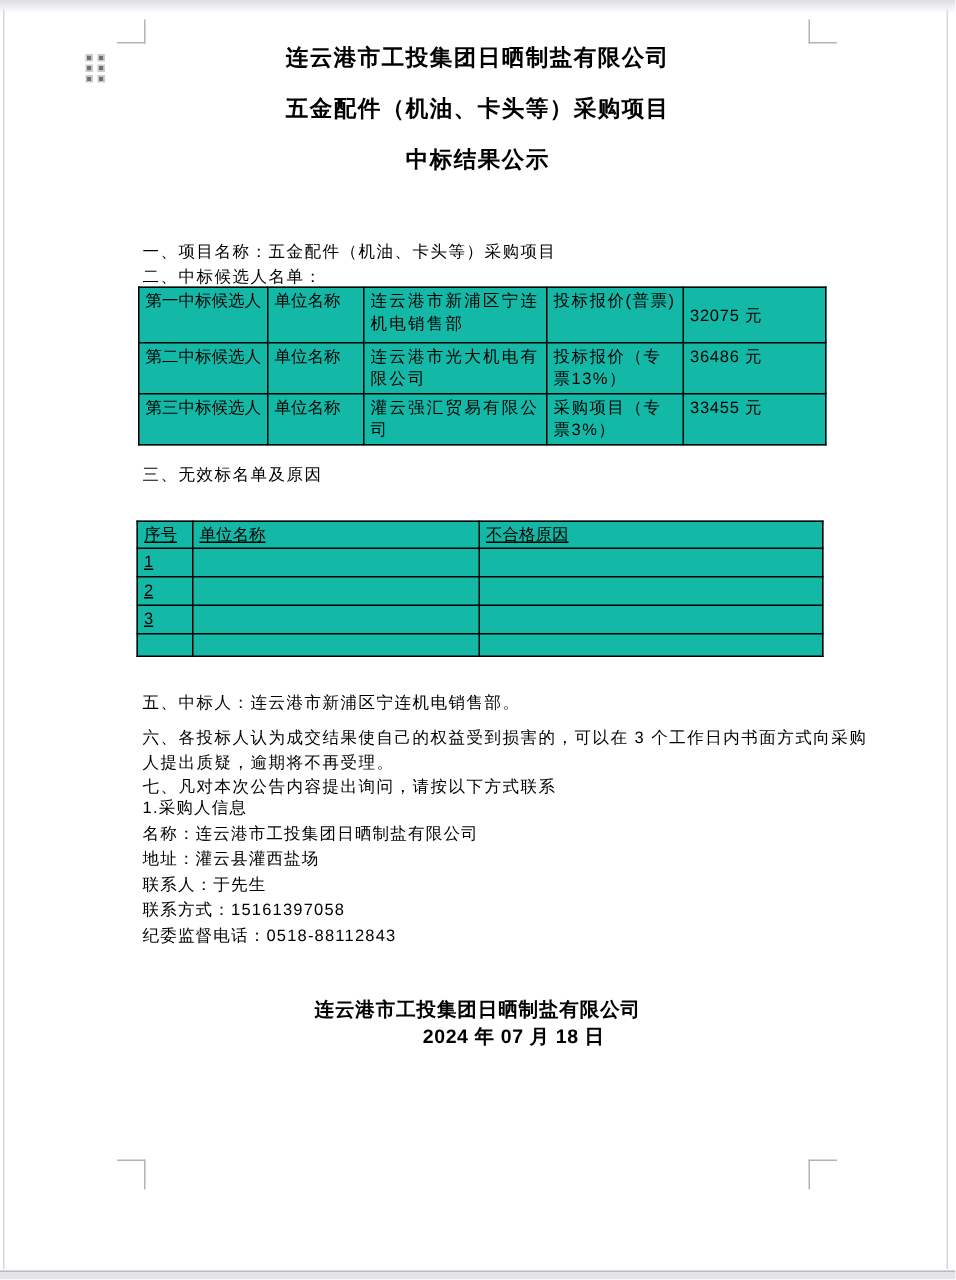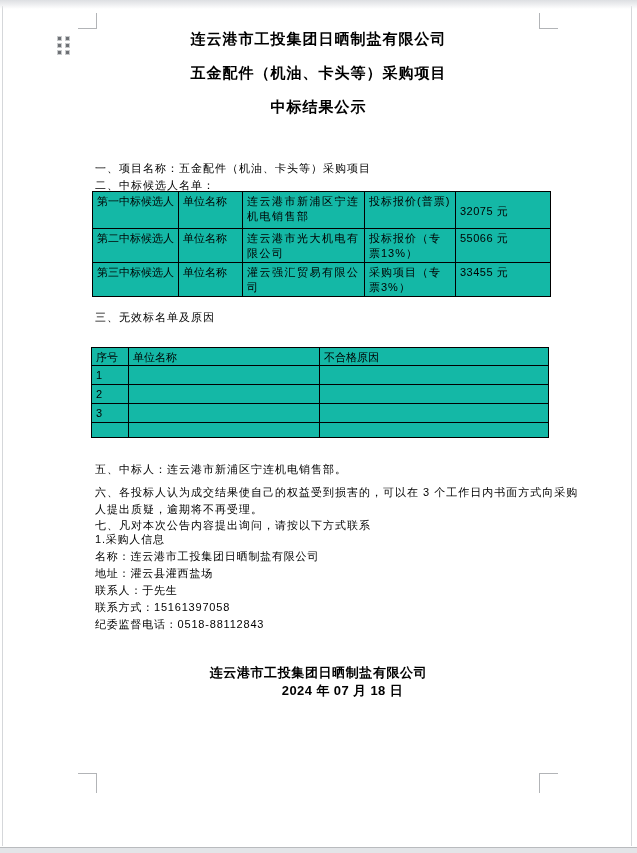--- a/index.html
+++ b/index.html
@@ -58,21 +58,21 @@
   table { border-collapse:collapse; table-layout:fixed; position:absolute; z-index:2; background:#14b8a6; }
   td, th { border:1px solid #000; font-size:11px; font-weight:normal; vertical-align:top;
            padding:2px 3px 0 4px; line-height:15px; text-align:left; overflow:hidden; }
   .tbl-candidates { left:92px; top:191px; width:458px; }
   .tbl-candidates tr.r1 { height:37px; } .tbl-candidates tr.r2 { height:34px; } .tbl-candidates tr.r3 { height:34px; }
   .col-company { letter-spacing:1.5px; }
   .col-pricelabel { letter-spacing:1px; }
   .col-price { letter-spacing:0.5px; }
   .v-center { vertical-align:middle; }
 
-  .tbl-invalid { left:91px; top:347px; width:457px; }
+  .tbl-invalid { left:91px; top:347px; width:457px;text-decoration:underline; }
   .tbl-invalid tr.h  { height:18px; }
   .tbl-invalid tr.d  { height:19px; }
   .tbl-invalid tr.de { height:15px; }
 </style>
 </head>
 <body>
 
 <div class="top-shade"></div>
 <div class="bottom-strip"></div>
 <div class="edge-line edge-left"></div>
@@ -115,21 +115,21 @@
     <td>单位名称</td>
     <td class="col-company">连云港市新浦区宁连机电销售部</td>
     <td class="col-pricelabel">投标报价(普票)</td>
     <td class="col-price v-center">32075 元</td>
   </tr>
   <tr class="r2">
     <td>第二中标候选人</td>
     <td>单位名称</td>
     <td class="col-company">连云港市光大机电有限公司</td>
     <td class="col-pricelabel">投标报价（专票13%）</td>
-    <td class="col-price">55066 元</td>
+    <td class="col-price">36486 元</td>
   </tr>
   <tr class="r3">
     <td>第三中标候选人</td>
     <td>单位名称</td>
     <td class="col-company">灌云强汇贸易有限公司</td>
     <td class="col-pricelabel">采购项目（专票3%）</td>
     <td class="col-price">33455 元</td>
   </tr>
 </tbody>
   </table>

